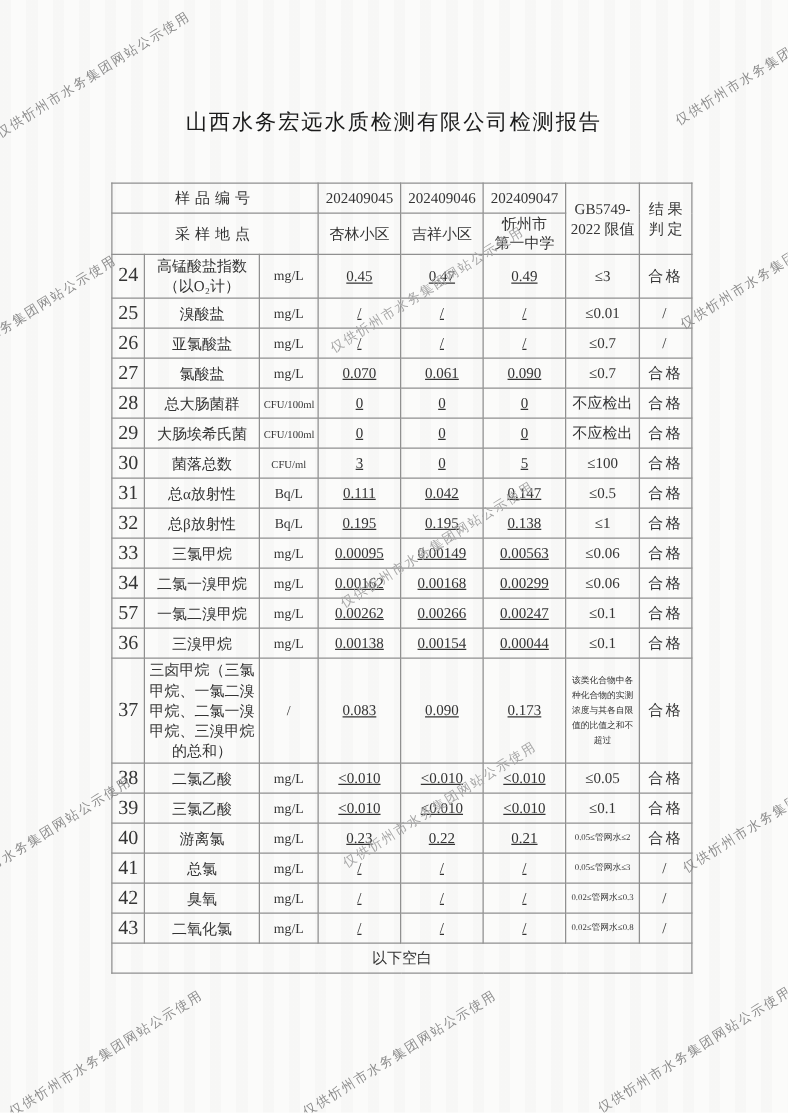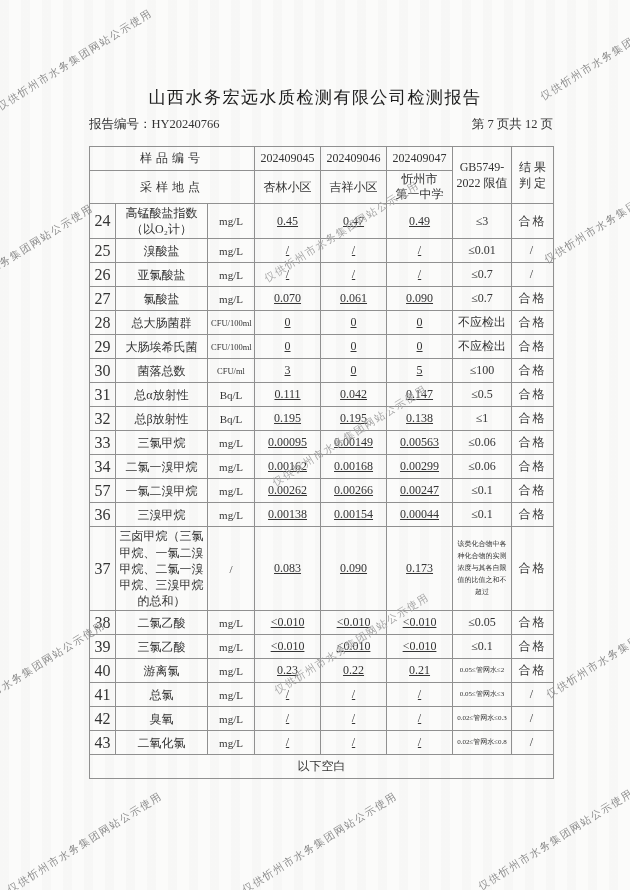--- a/index.html
+++ b/index.html
@@ -108,24 +108,20 @@
   <div class="wm w5">仅供忻州市水务集团网站公示使用</div>
   <div class="wm w6">仅供忻州市水务集团网站公示使用</div>
   <div class="wm w7">仅供忻州市水务集团网站公示使用</div>
   <div class="wm w8">仅供忻州市水务集团网站公示使用</div>
   <div class="wm w9">仅供忻州市水务集团网站公示使用</div>
   <div class="wm wm-light w10">仅供忻州市水务集团网站公示使用</div>
   <div class="wm wm-light w11">仅供忻州市水务集团网站公示使用</div>
   <div class="wm wm-light w12">仅供忻州市水务集团网站公示使用</div>
 
   <h1 class="doc-title">山西水务宏远水质检测有限公司检测报告</h1>
-  <div class="report-line">
-    <span>报告编号：HY20240766</span>
-    <span>第 7 页共 12 页</span>
-  </div>
 
   <table class="report">
     <colgroup>
       <col style="width:26px">
         <col style="width:92px">
         <col style="width:47px">
       <col style="width:66px">
         <col style="width:66px">
         <col style="width:66px">
       <col style="width:59px">

